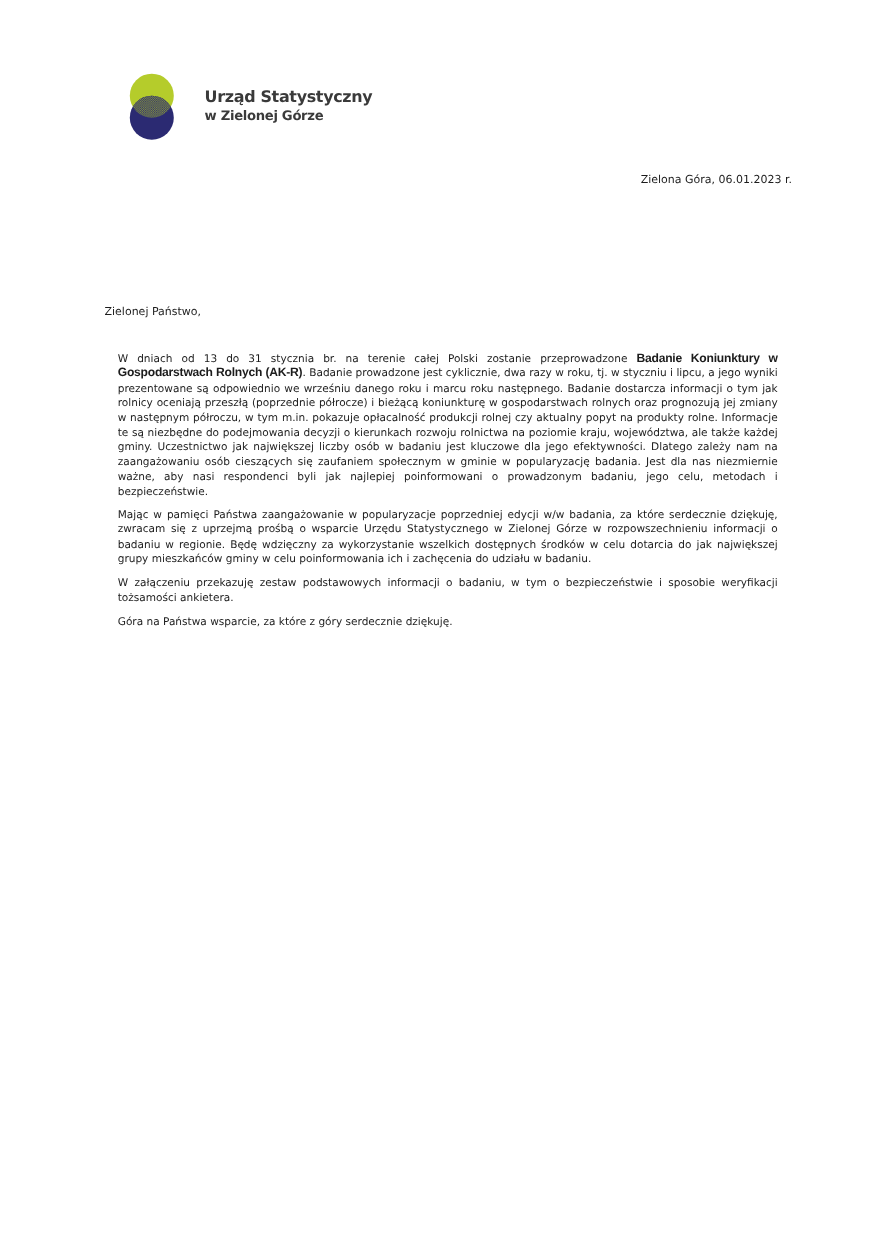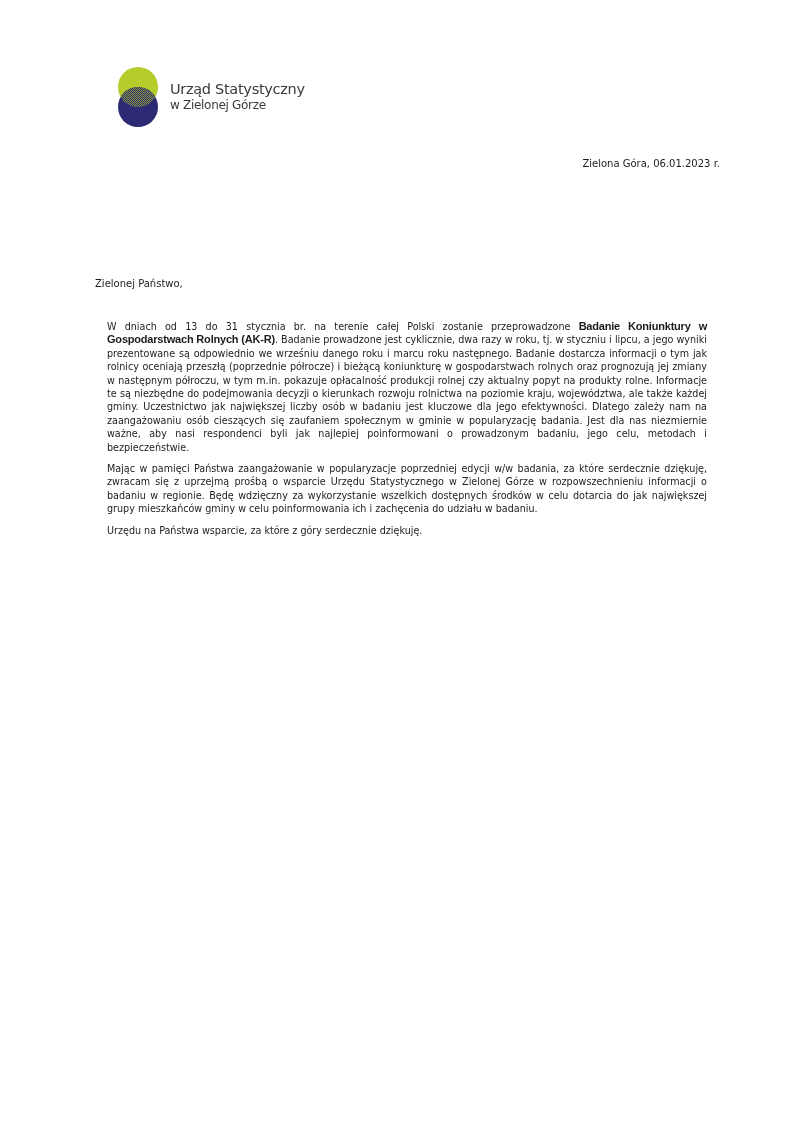--- a/index.html
+++ b/index.html
@@ -21,24 +21,25 @@
       top: 66px;
       display: flex;
       align-items: center;
     }
     .logo-mark {
       width: 44px;
       height: 62px;
       display: block;
     }
     .logo-text {
-      margin-left: 10px;
+      margin-left: 26px;
       display: flex;
       flex-direction: column;
       margin-top: -2px;
+      font-weight: bold;
     }
     .logo-line1 {
       font-family: "DejaVu Sans", sans-serif;
       font-size: 14.5px;
       color: #3a3a3a;
       letter-spacing: -0.3px;
       line-height: 18px;
     }
     .logo-line2 {
       font-family: "DejaVu Sans", sans-serif;
@@ -104,14 +105,15 @@
   </div>
 </div>
 
 <div class="date">Zielona Góra, 06.01.2023 r.</div>
 
 <div class="salutation">Zielonej Państwo,</div>
 
 <div class="letter-body">
   <p><span>W dniach od 13 do 31 stycznia br. na terenie całej Polski zostanie przeprowadzone </span><span class="bold">Badanie Koniunktury w Gospodarstwach Rolnych (AK-R)</span><span>. Badanie prowadzone jest cyklicznie, dwa razy w roku, tj. w styczniu i lipcu, a jego wyniki prezentowane są odpowiednio we wrześniu danego roku i marcu roku następnego. Badanie dostarcza informacji o tym jak rolnicy oceniają przeszłą (poprzednie półrocze) i bieżącą koniunkturę w gospodarstwach rolnych oraz prognozują jej zmiany w następnym półroczu, w tym m.in. pokazuje opłacalność produkcji rolnej czy aktualny popyt na produkty rolne. Informacje te są niezbędne do podejmowania decyzji o kierunkach rozwoju rolnictwa na poziomie kraju, województwa, ale także każdej gminy. Uczestnictwo jak największej liczby osób w badaniu jest kluczowe dla jego efektywności. Dlatego zależy nam na zaangażowaniu osób cieszących się zaufaniem społecznym w gminie w popularyzację badania. Jest dla nas niezmiernie ważne, aby nasi respondenci byli jak najlepiej poinformowani o prowadzonym badaniu, jego celu, metodach i bezpieczeństwie.</span></p>
   <p>Mając w pamięci Państwa zaangażowanie w popularyzacje poprzedniej edycji w/w badania, za które serdecznie dziękuję, zwracam się z uprzejmą prośbą o wsparcie Urzędu Statystycznego w Zielonej Górze w rozpowszechnieniu informacji o badaniu w regionie. Będę wdzięczny za wykorzystanie wszelkich dostępnych środków w celu dotarcia do jak największej grupy mieszkańców gminy w celu poinformowania ich i zachęcenia do udziału w badaniu.</p>
-  <p>Urzędu na Państwa wsparcie, za które z góry serdecznie dziękuję.</p>
+  <p>W załączeniu przekazuję zestaw podstawowych informacji o badaniu, w tym o bezpieczeństwie i sposobie weryfikacji tożsamości ankietera.</p>
+  <p>Góra na Państwa wsparcie, za które z góry serdecznie dziękuję.</p>
 </div>
 
 </body></html>

